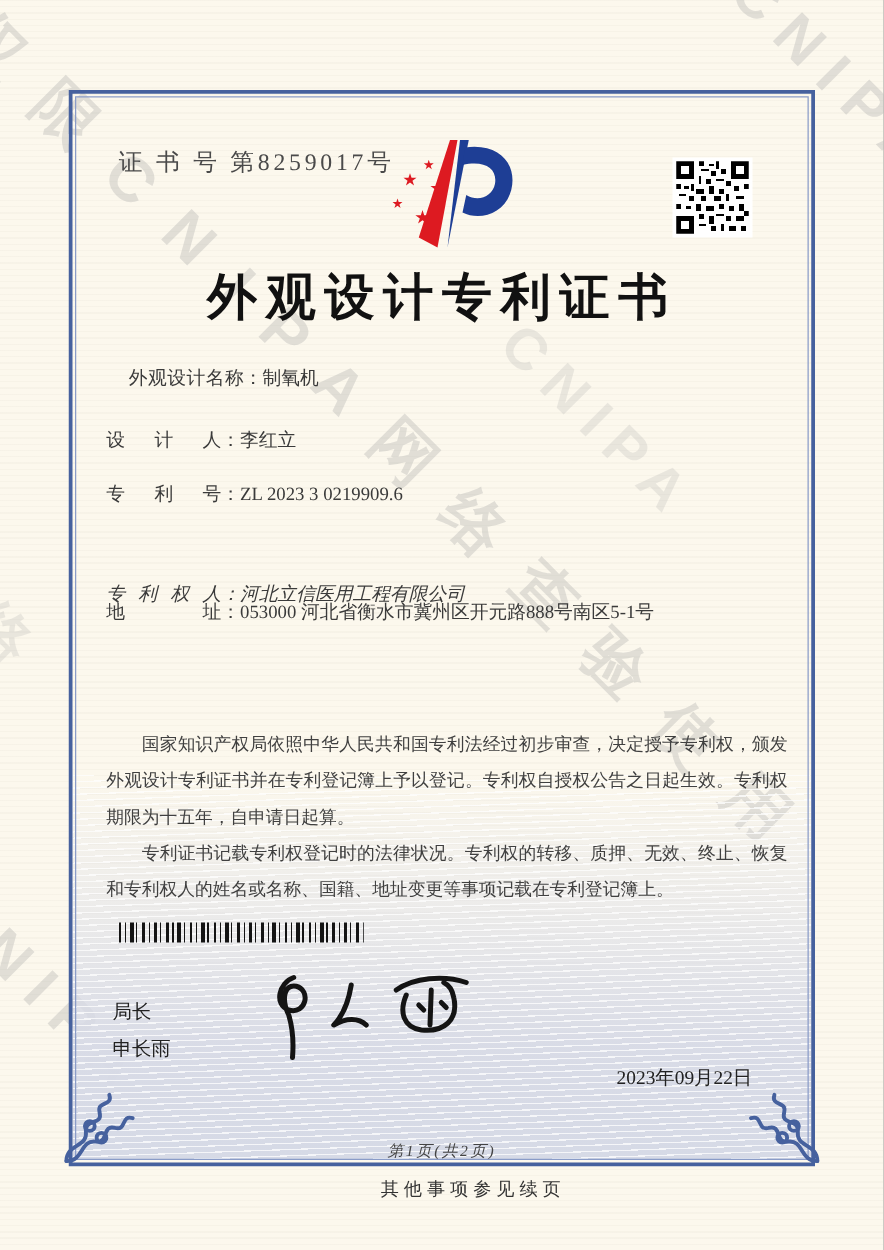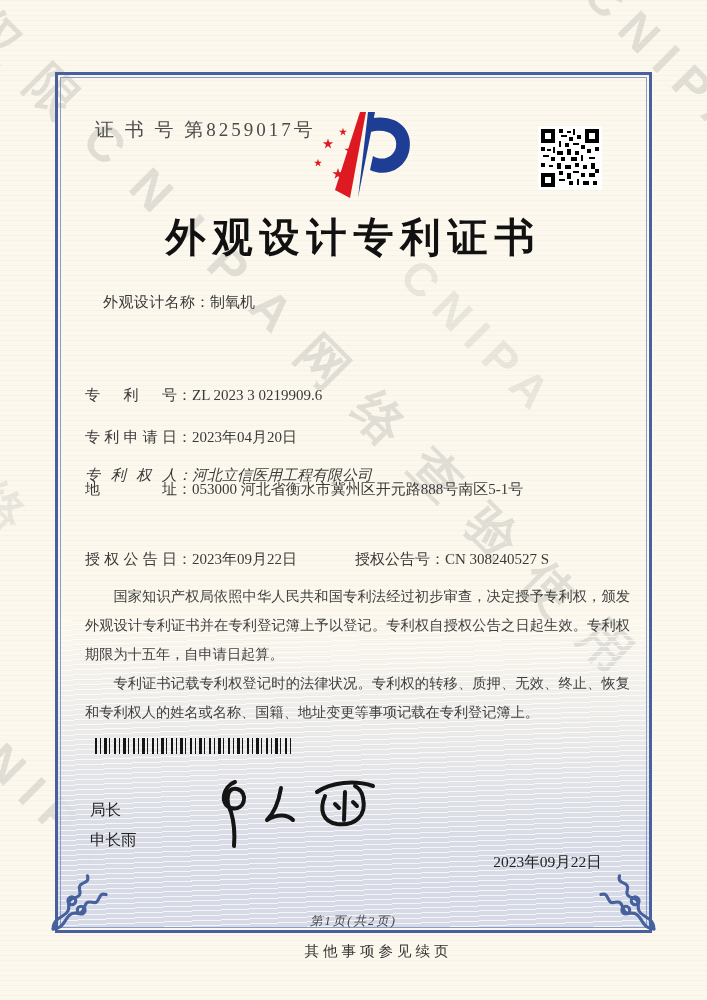--- a/index.html
+++ b/index.html
@@ -170,40 +170,31 @@
           <rect x="26" y="26" width="2" height="2"></rect>
       </g>
     </svg>
   </div>
 
   <div class="z title">外观设计专利证书</div>
 
   <div class="z row r1">
     <span class="flabel">外观设计名称</span><span>：</span><span>制氧机</span>
   </div>
+  <div class="z row r2">
+    <span class="flabel">设计人</span><span>：</span><span>李红立</span>
+  </div>
   <div class="z row r3">
     <span class="flabel">专利号</span><span>：</span><span>ZL 2023 3 0219909.6</span>
   </div>
-  <div class="z row r4">
-    <span class="flabel">专利申请日</span><span>：</span><span>2023年04月20日</span>
-  </div>
   <div class="z row r5">
     <span class="flabel">专利权人</span><span>：</span><span>河北立信医用工程有限公司</span>
   </div>
   <div class="z row r6">
     <span class="flabel">地址</span><span>：</span><span>053000 河北省衡水市冀州区开元路888号南区5-1号</span>
-  </div>
-  <div class="z row r7">
-    <span>
-      <span class="flabel">授权公告日</span><span>：</span><span>2023年09月22日</span>
-    </span>
-    <span class="grant-gap"></span>
-    <span>
-      <span>授权公告号</span><span>：</span><span>CN 308240527 S</span>
-    </span>
   </div>
 
   <div class="paras">
     <p>国家知识产权局依照中华人民共和国专利法经过初步审查，决定授予专利权，颁发外观设计专利证书并在专利登记簿上予以登记。专利权自授权公告之日起生效。专利权期限为十五年，自申请日起算。</p>
     <p>专利证书记载专利权登记时的法律状况。专利权的转移、质押、无效、终止、恢复和专利权人的姓名或名称、国籍、地址变更等事项记载在专利登记簿上。</p>
   </div>
 
   <div class="barcode"></div>
 
   <div class="z signer">

